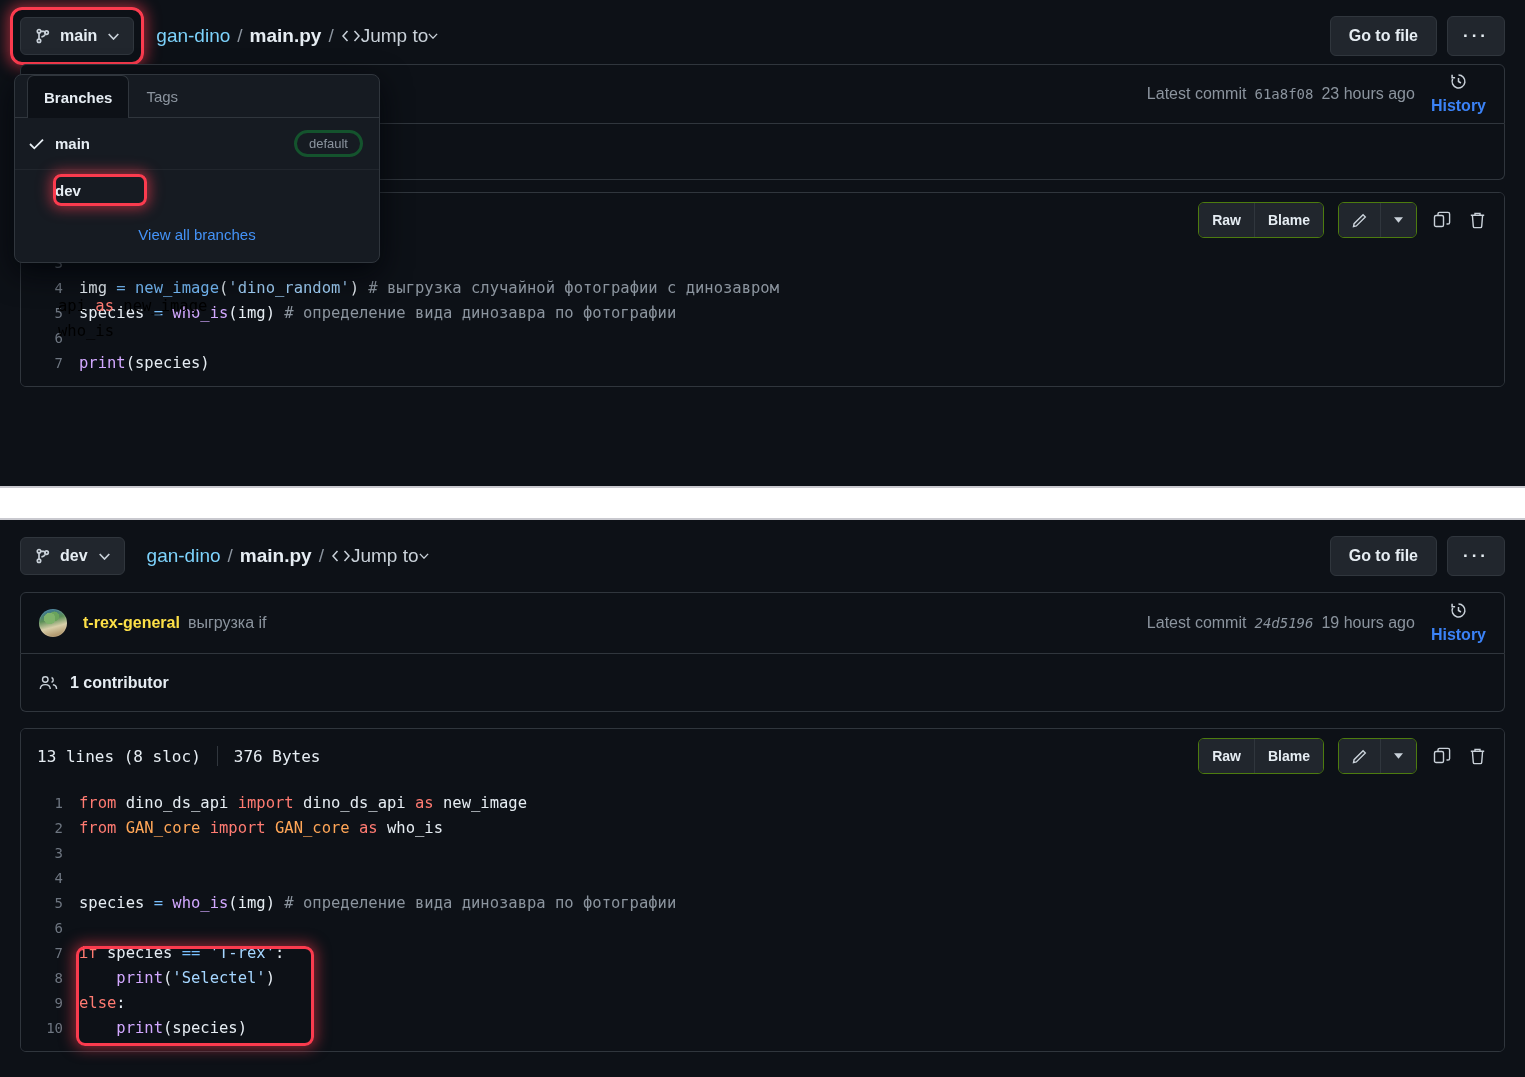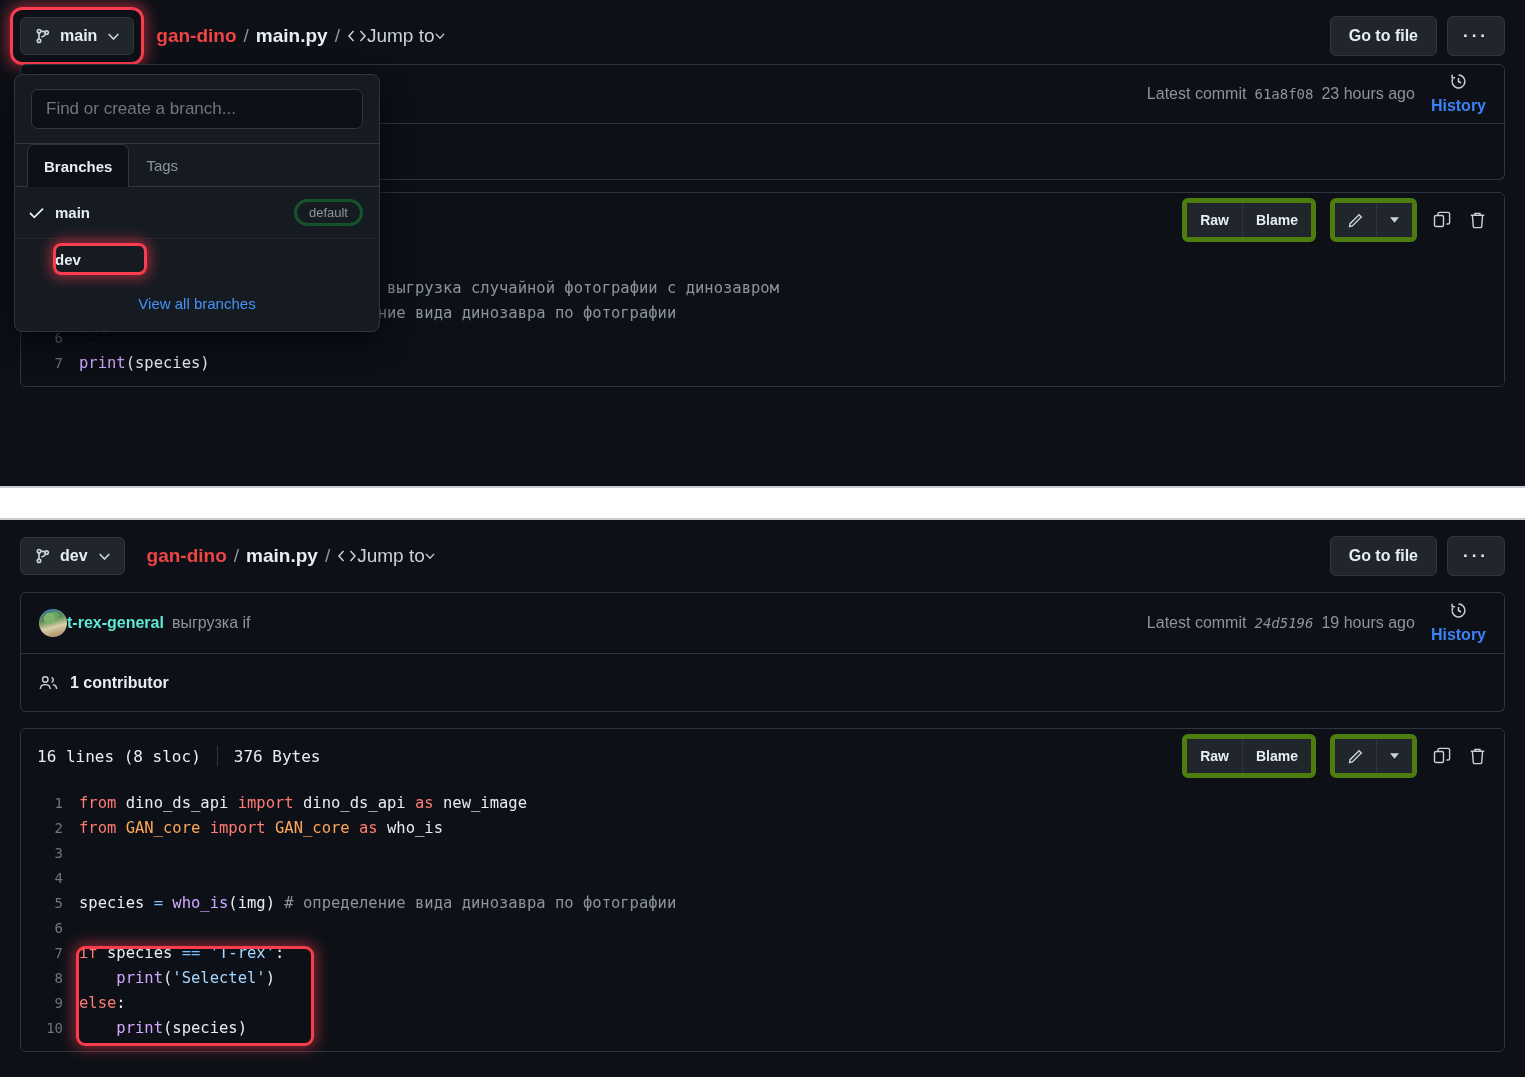--- a/index.html
+++ b/index.html
@@ -31,21 +31,21 @@
   }
   .branch-btn .caret { margin-left: 2px; }
   .branch-btn-wrap { position: relative; }
   .branch-btn-wrap.hl::after {
     content: ""; position: absolute; left: -10px; top: -10px; right: -10px; bottom: -10px;
     border: 3px solid #fb3b4e; border-radius: 12px;
     box-shadow: 0 0 14px 3px rgba(251,59,78,.55);
     pointer-events: none;
   }
   .breadcrumb { margin-left: 22px; font-size: 19px; display: flex; align-items: center; gap: 7px; flex-wrap: nowrap; white-space: nowrap; }
-  .bc-repo { color: #ef4444; font-weight: bold; }
+  .bc-repo { color: #7dd3fc; font-weight: normal; }
   .bc-sep { color: #8b949e; font-weight: normal; }
   .bc-file { color: #e6edf3; font-weight: bold; }
   .bc-jump { color: #c9d1d9; font-weight: normal; display: inline-flex; align-items: center; }
   .hdr-right { margin-left: auto; display: flex; align-items: center; gap: 10px; }
   .btn-gray {
     background: #21262d; border: 1px solid #30363d; border-radius: 6px;
     color: #e6edf3; font-size: 16px; font-weight: bold;
     height: 40px; padding: 0 18px; display: inline-flex; align-items: center; cursor: pointer;
   }
   .btn-dots { padding: 0 15px; letter-spacing: 3px; font-size: 17px; }
@@ -57,41 +57,41 @@
     height: 58px; padding: 0 18px; position: relative;
   }
   .avatar {
     width: 28px; height: 28px; border-radius: 50%; flex: 0 0 28px;
     background:
       radial-gradient(circle at 38% 34%, #7fb36b 0 22%, rgba(0,0,0,0) 23%),
       radial-gradient(circle at 55% 26%, #6aa35c 0 18%, rgba(0,0,0,0) 19%),
       linear-gradient(165deg, #2f6ea8 0%, #5d8f57 38%, #d8cfa9 62%, #9c7b4e 100%);
     box-shadow: inset 0 0 0 1px rgba(255,255,255,.12);
   }
-  .commit-author { color: #5eead4; font-size: 16px; font-weight: bold; }
+  .commit-author { margin-left: 16px; color: #fde047; font-size: 16px; font-weight: bold; }
   .commit-msg { margin-left: 8px; color: #8b949e; font-size: 16px; }
   .commit-right { margin-left: auto; display: flex; align-items: center; gap: 16px; }
   .commit-latest { color: #8b949e; font-size: 16px; }
   .commit-sha { font-family: "DejaVu Sans Mono", monospace; font-size: 14px; color: #8b949e; }
   .history { color: #3b82f6; font-size: 16px; font-weight: bold; display: inline-flex; align-items: center; gap: 7px; cursor: pointer; flex-direction: column; }
 
   
   .contrib-box {
     margin: 0 20px; border: 1px solid #30363d; border-top: none; border-radius: 0 0 6px 6px;
     background: #0d1117; display: flex; align-items: center; height: 56px; padding: 0 18px;
   }
   .contrib-text { color: #e6edf3; font-size: 16px; font-weight: bold; margin-left: 12px; }
 
   
   .code-card { margin: 0 20px; border: 1px solid #30363d; border-radius: 6px; background: #0d1117; overflow: hidden; }
   .code-toolbar { display: flex; align-items: center; height: 54px; padding: 0 16px; background: #0d1117; }
   .file-stats { font-family: "DejaVu Sans Mono", monospace; font-size: 16px; color: #e6edf3; display: flex; align-items: center; gap: 16px; }
   .vsep { display: inline-block; width: 1px; height: 20px; background: #30363d; }
   .toolbar-right { margin-left: auto; display: flex; align-items: center; gap: 14px; }
-  .seg { display: inline-flex; border: 5px solid #4d7c0f; border-radius: 6px; overflow: hidden; }
+  .seg { display: inline-flex; border: 1px solid #4d7c0f; border-radius: 6px; overflow: hidden; }
   .seg > * {
     background: #21262d; color: #e6edf3; font-size: 14px; font-weight: bold;
     height: 34px; padding: 0 13px; display: inline-flex; align-items: center; cursor: pointer;
     border: none;
   }
   .seg > * + * { border-left: 1px solid #30363d; }
   .icon-btn { background: transparent; border: none; cursor: pointer; display: inline-flex; align-items: center; color: #c9d1d9; padding: 2px; }
 
   
   .code-body { background: #0d1117; padding: 8px 0 10px 0; position: relative; }
@@ -296,23 +296,20 @@
             <span class="ln">7</span>
             <span class="lc"><span class="k-fn">print</span><span>(species)</span></span>
           </div>
         </div>
     </div>
 
     <div style="position:absolute;left:58px;top:286px;font-family:'DejaVu Sans Mono',monospace;font-size:15.5px;line-height:25px;white-space:pre;" id="occ1"><span>api </span><span class="k-kw">as</span><span> new_image</span></div>
     <div style="position:absolute;left:58px;top:311px;font-family:'DejaVu Sans Mono',monospace;font-size:15.5px;line-height:25px;white-space:pre;" id="occ2"><span>who_is</span></div>
 
     <div class="dropdown">
-      <div class="dd-search-wrap">
-        <input class="dd-search" type="text" placeholder="Find or create a branch..." style="">
-      </div>
       <div class="dd-tabs">
         <button class="dd-tab active">Branches</button>
         <button class="dd-tab">Tags</button>
       </div>
       <div class="dd-item">
         <span class="dd-check">
           <svg width="15" height="12" viewBox="0 0 15 12" fill="none" stroke="#e6edf3" stroke-width="1.8">
               <path d="M1 6 L5.3 10.3 L14 1.6"></path>
             </svg>
         </span>
@@ -411,21 +408,21 @@
             <path d="M1.4 14.4c0-2.9 2.3-4.7 5.2-4.7s5.2 1.8 5.2 4.7"></path>
           <path d="M13.2 2.2a2.8 2.8 0 0 1 0 5.2M14.6 9.9c2.3.3 3.9 2 3.9 4.5"></path>
         </svg>
       </span>
       <span class="contrib-text">1 contributor</span>
     </div>
 
     <div class="code-card" style="margin-top:16px;">
       <div class="code-toolbar">
         <div class="file-stats">
-          <span>16 lines (8 sloc)</span>
+          <span>13 lines (8 sloc)</span>
           <span class="vsep"></span>
           <span>376 Bytes</span>
         </div>
         <div class="toolbar-right">
           <div class="seg">
             <button>Raw</button>
             <button>Blame</button>
           </div>
           <div class="seg">
             <button>

